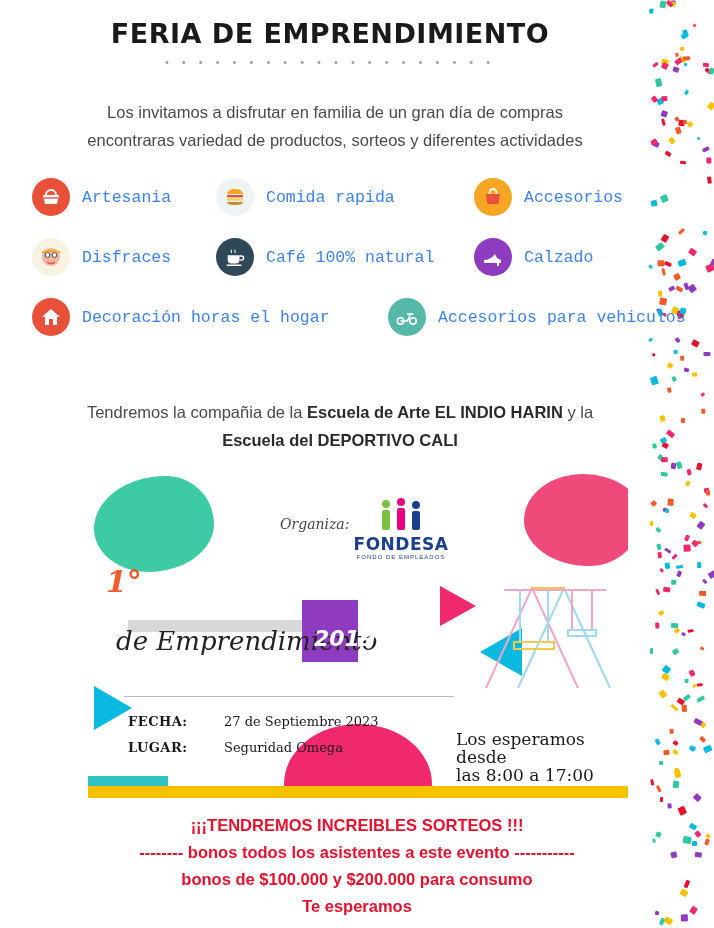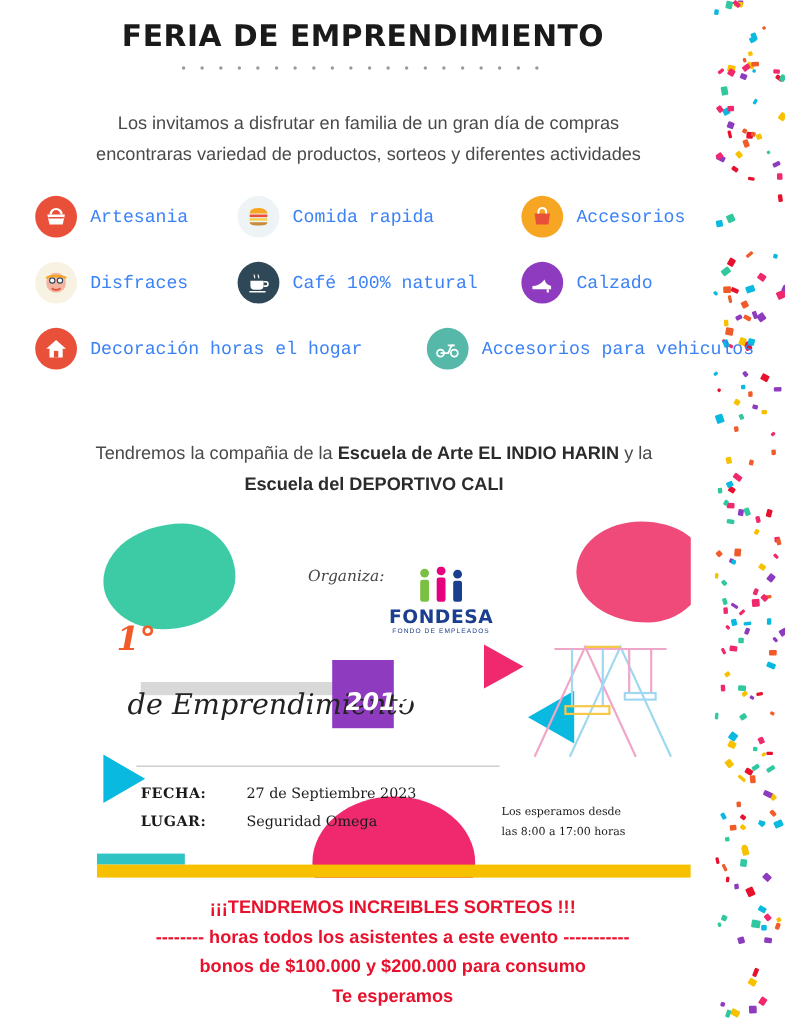--- a/index.html
+++ b/index.html
@@ -227,21 +227,21 @@
   .poster .organiza {
     position: absolute;
     left: 192px; top: 48px;
     font-family: "DejaVu Serif", serif;
     font-style: italic;
     font-size: 14px;
     color: #444;
   }
   .poster .fondesa {
     position: absolute;
-    left: 258px; top: 47px;
+    left: 258px; top: 30px;
     width: 110px;
     text-align: center;
   }
   .poster .fondesa .name {
     font-family: "DejaVu Sans", sans-serif;
     font-weight: bold;
     font-size: 17px;
     color: #1b3f8f;
     letter-spacing: .5px;
   }
@@ -261,21 +261,21 @@
     position: absolute;
     left: 36px; top: 228px;
     width: 330px; height: 1px;
     background: #bbb;
   }
   .poster .hours {
     position: absolute;
     left: 368px; top: 262px;
     width: 160px;
     font-family: "DejaVu Serif", serif;
-    font-size: 10px;
+    font-size: 17px;
     line-height: 18px;
     color: #1a1a1a;
   }
   .poster .swing { position: absolute; right: 4px; top: 92px; }
 
   
   .footer {
     position: absolute;
     left: 0; top: 812px;
     width: 714px;
@@ -637,16 +637,16 @@
     <div>Los esperamos desde</div>
     <div>las 8:00 a 17:00 horas</div>
   </div>
 
   <div class="bandTealL"></div>
   <div class="bandYellow"></div>
 </div>
 
 <div class="footer">
   <div>¡¡¡TENDREMOS INCREIBLES SORTEOS !!!</div>
-  <div>-------- horas todos los asistentes a este evento -----------</div>
+  <div>-------- bonos todos los asistentes a este evento -----------</div>
   <div>bonos de $100.000 y $200.000 para consumo</div>
   <div>Te esperamos</div>
 </div>
 
 </body></html>

